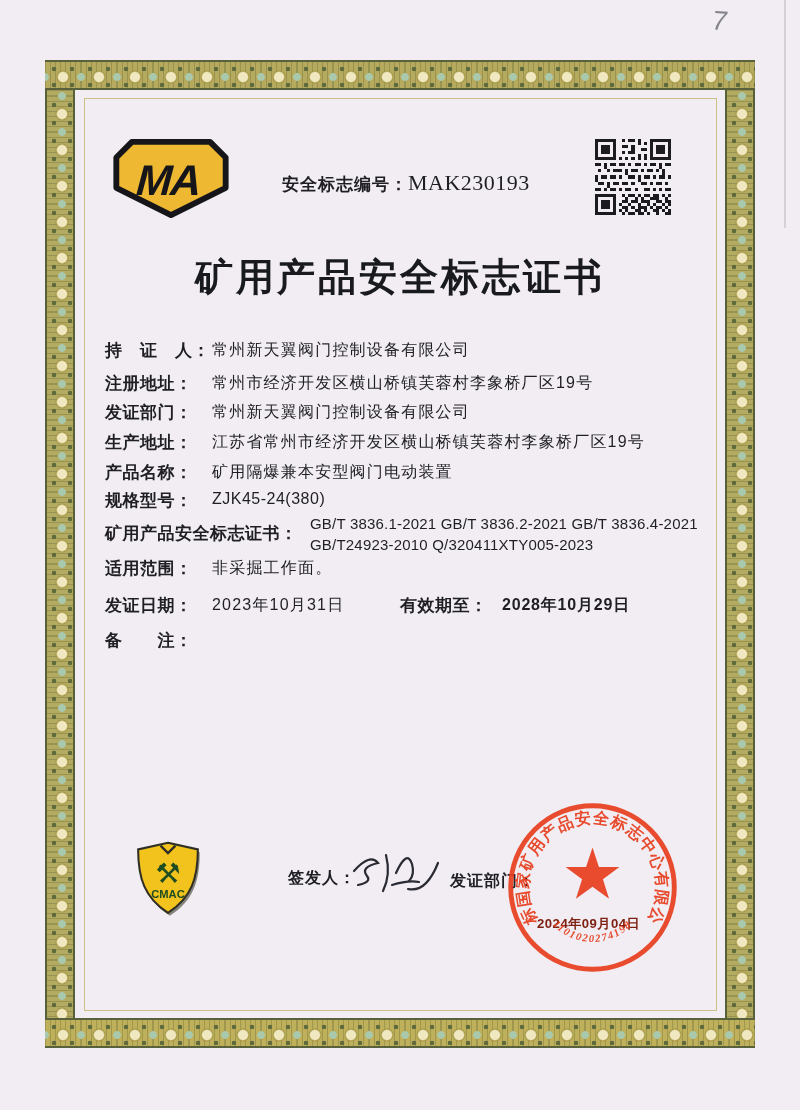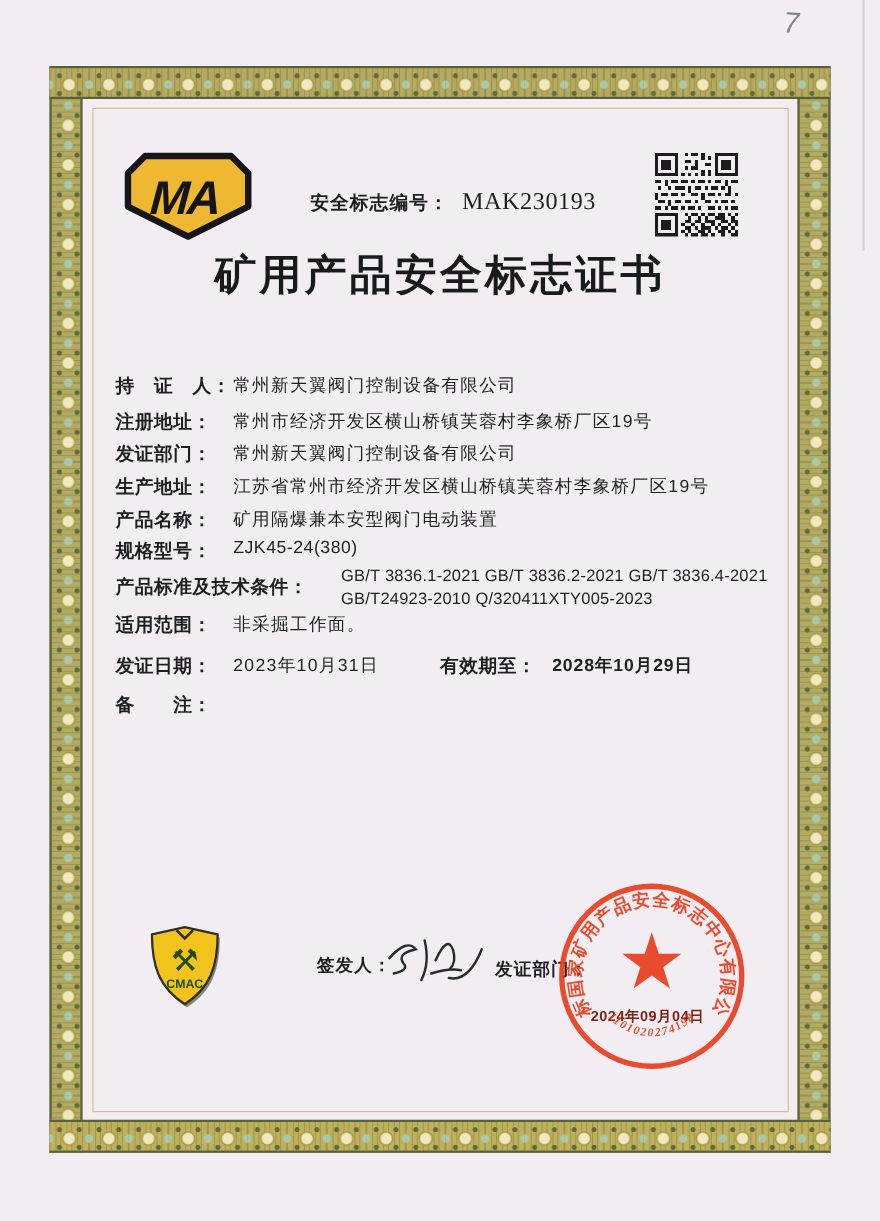--- a/index.html
+++ b/index.html
@@ -34,25 +34,25 @@
       background-size:30px 36px;
       border-left:2px solid #59613a;border-right:2px solid #59613a;}
   .b-top{top:60px;}
   .b-bottom{top:1018px;background-color:#bfb05c;}
   .b-left{left:45px;}
   .b-right{left:725px;}
   .inner-line{position:absolute;left:84px;top:98px;width:631px;height:911px;
       border:1.5px solid #cdc084;pointer-events:none;}
   
   .ma-logo{position:absolute;left:112px;top:138px;width:118px;height:82px;}
-  .mark-line{position:absolute;left:282px;top:170px;display:flex;align-items:baseline;gap:12px;}
+  .mark-line{position:absolute;left:282px;top:170px;display:flex;align-items:baseline;}
   .mark-label{font-size:17px;font-weight:700;letter-spacing:1px;}
   .mark-value{font-family:"Liberation Serif",serif;font-size:22px;letter-spacing:.5px;}
   .qr{position:absolute;left:595px;top:139px;width:76px;height:76px;}
-  .cert-title{position:absolute;left:0;top:225px;width:800px;text-align:center;
+  .cert-title{position:absolute;left:0;top:252px;width:800px;text-align:center;
       font-size:38px;font-weight:700;letter-spacing:3px;color:#191a1e;}
   
   .row{position:absolute;left:105px;height:22px;}
   .lbl{position:absolute;left:0;top:0;font-size:17px;font-weight:700;letter-spacing:.5px;white-space:nowrap;}
   .val{position:absolute;left:107px;top:1px;font-size:16px;font-weight:400;letter-spacing:1.2px;white-space:nowrap;}
   .val-tech{font-family:"Liberation Sans",sans-serif;letter-spacing:.5px;}
   .std-val{position:absolute;left:205px;top:-9px;width:410px;font-size:15px;font-weight:400;
       letter-spacing:.2px;line-height:21px;white-space:normal;}
   .dates .lbl2{position:absolute;left:295px;top:0;font-size:17px;font-weight:700;letter-spacing:.5px;white-space:nowrap;}
   .dates .val2{position:absolute;left:397px;top:1px;font-size:16px;font-weight:700;letter-spacing:.8px;white-space:nowrap;}
@@ -144,21 +144,21 @@
   </div>
   <div class="row" style="top:461px">
     <span class="lbl">产品名称：</span>
     <span class="val">矿用隔爆兼本安型阀门电动装置</span>
   </div>
   <div class="row" style="top:489px">
     <span class="lbl">规格型号：</span>
     <span class="val val-tech">ZJK45-24(380)</span>
   </div>
   <div class="row" style="top:522px">
-    <span class="lbl">产品标准及技术条件：</span>
+    <span class="lbl">矿用产品安全标志证书：</span>
     <span class="std-val">GB/T 3836.1-2021 GB/T 3836.2-2021 GB/T 3836.4-2021 GB/T24923-2010 Q/320411XTY005-2023</span>
   </div>
   <div class="row" style="top:557px">
     <span class="lbl">适用范围：</span>
     <span class="val">非采掘工作面。</span>
   </div>
 
   <div class="row dates" style="top:594px">
     <span class="lbl">发证日期：</span>
     <span class="val">2023年10月31日</span>

